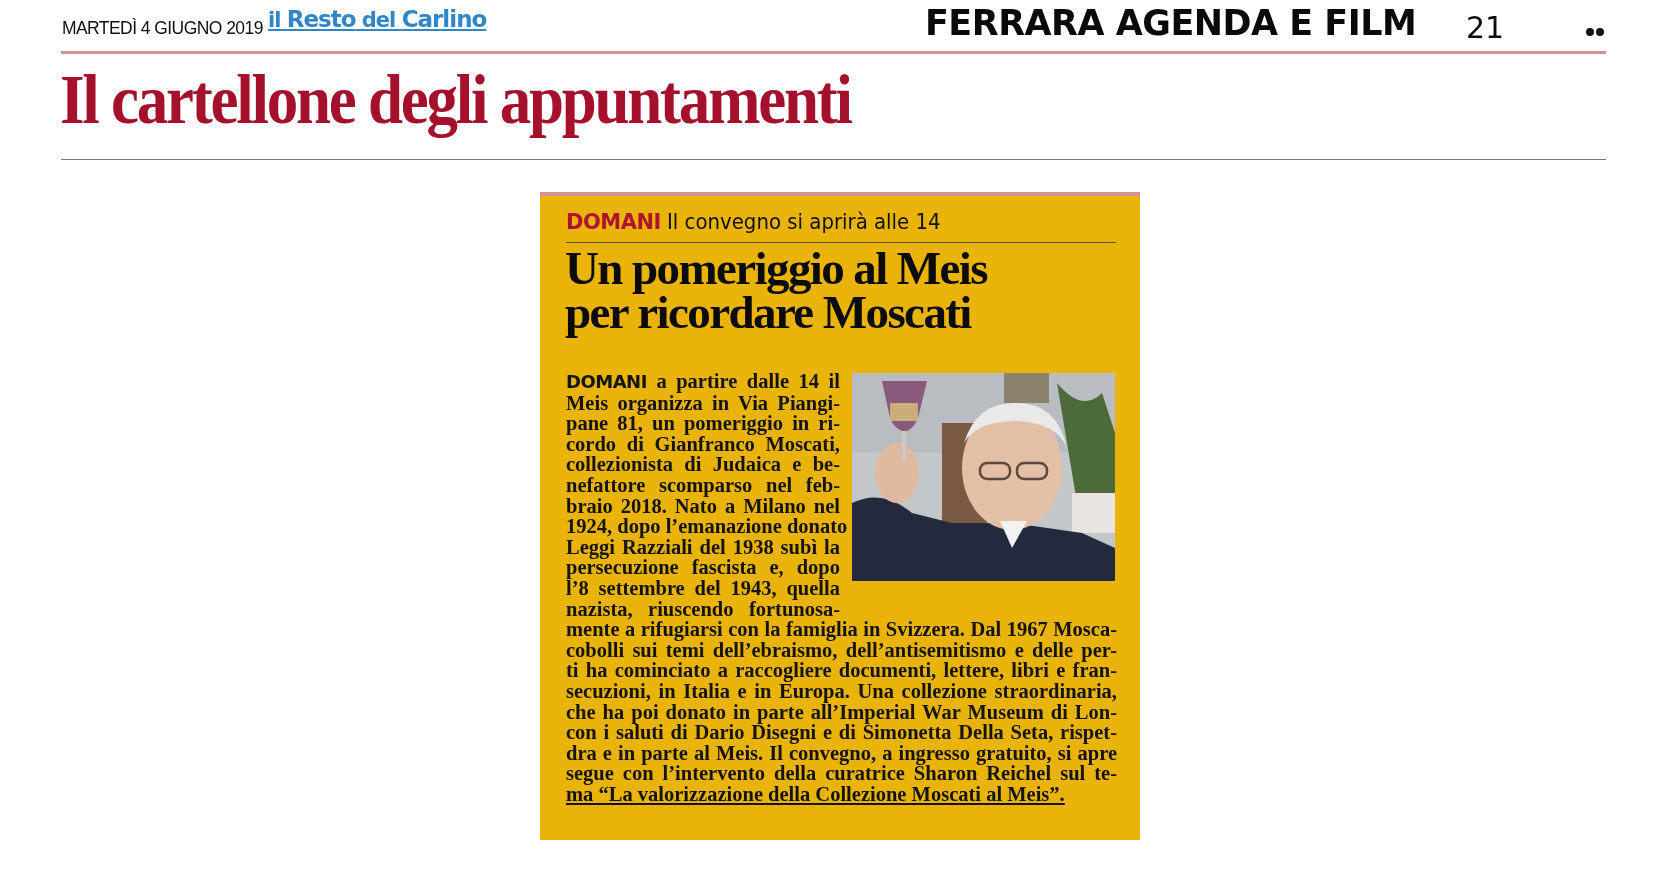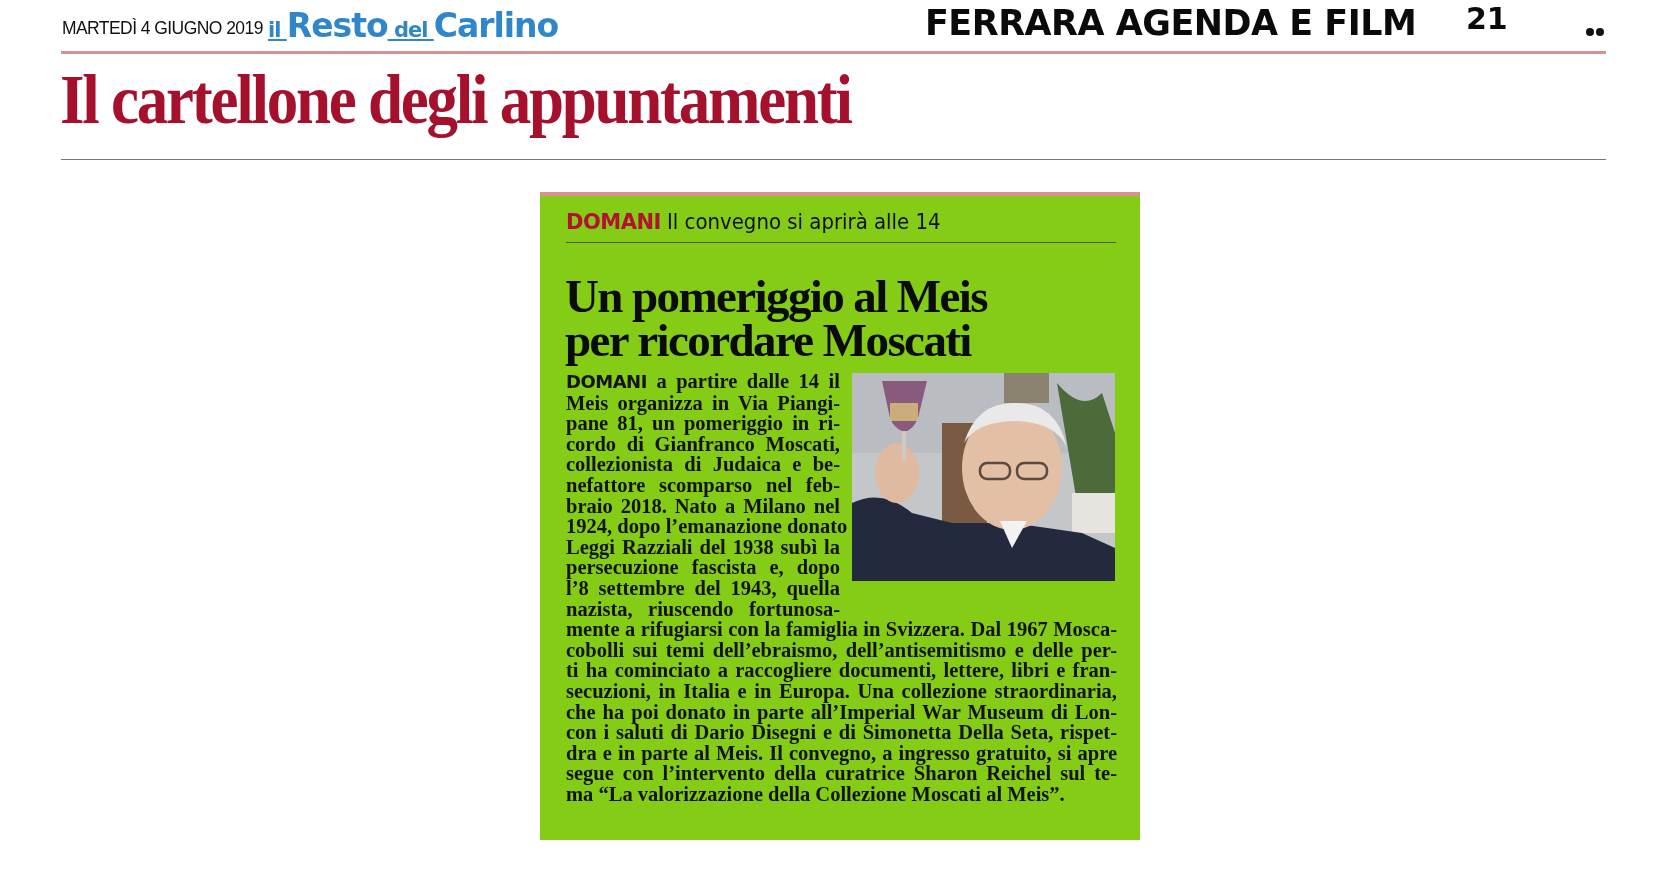--- a/index.html
+++ b/index.html
@@ -9,75 +9,75 @@
       position: absolute; left: 62px; top: 17px;
       font-family: "Liberation Sans", sans-serif; font-size: 19px; color: #111;
       letter-spacing: -0.6px; transform: scaleX(0.92); transform-origin: left center;
     }
     .masthead {
       position: absolute; left: 268px; top: 6px;
       font-family: "DejaVu Sans", sans-serif; font-weight: bold; color: #2f86c9;
       white-space: nowrap; letter-spacing: -1px;
     }
     .masthead .small { font-size: 21px; text-decoration: underline; }
-    .masthead .big { font-size: 33px; }
+    .masthead .big { font-size: 23px; text-decoration: underline; }
     .section-title {
       position: absolute; left: 925px; top: 2px;
       font-family: "DejaVu Sans", sans-serif; font-weight: bold; font-size: 36px; color: #0a0a0a;
       letter-spacing: -0.5px; transform: scaleX(0.97); transform-origin: left center; white-space: nowrap;
     }
     .page-number {
-      position: absolute; left: 1466px; top: 1px;
-      font-family: "DejaVu Sans", sans-serif; font-weight: bold; font-size: 30px; color: #0a0a0a;
+      position: absolute; left: 1466px; top: 10px;
+      font-family: "DejaVu Sans", sans-serif; font-weight: normal; font-size: 30px; color: #0a0a0a;
     }
     .dots { position: absolute; left: 1586px; top: 28px; display: flex; gap: 2px; }
     .dots span { width: 8px; height: 8px; border-radius: 50%; background: #111; display: block; }
 
     .top-rule { position: absolute; left: 61px; top: 51px; width: 1545px; height: 3px; background: #d5928f; }
     .main-title {
       position: absolute; left: 60px; top: 60px;
       font-family: "Liberation Serif", serif; font-weight: bold; font-size: 70px; color: #a5112c;
       letter-spacing: -2.5px; white-space: nowrap; transform: scaleX(0.9); transform-origin: left center;
     }
     .title-rule { position: absolute; left: 61px; top: 159px; width: 1545px; height: 1px; background: #777; }
 
     .article {
       position: absolute; left: 540px; top: 192px; width: 600px; height: 648px;
-      background: #84cc16; border-top: 4px solid #d59490; box-sizing: border-box;
+      background: #eab308; border-top: 4px solid #d59490; box-sizing: border-box;
     }
     .kicker {
       position: absolute; left: 26px; top: 14px; white-space: nowrap;
       font-family: "DejaVu Sans", sans-serif; font-size: 21px; color: #111;
     }
     .kicker .tag { font-weight: bold; color: #b0122f; margin-right: 6px; letter-spacing: -0.5px; }
     .kicker .text { transform: scaleX(0.94); display: inline-block; transform-origin: left center; }
     .kicker-rule { position: absolute; left: 26px; top: 46px; width: 550px; height: 1px; background: #555; }
 
     .headline {
       position: absolute; left: 25px; top: 50px; width: 560px;
       font-family: "Liberation Serif", serif; font-weight: bold; font-size: 47px; line-height: 44px;
-      color: #0b0b0b; letter-spacing: -1.6px; margin-top: 28px;
+      color: #0b0b0b; letter-spacing: -1.6px;
     }
     .headline span { display: block; white-space: nowrap; }
 
     .photo {
       position: absolute; left: 312px; top: 177px; width: 263px; height: 208px; overflow: hidden;
       background: linear-gradient(180deg, #bfc3c6 0%, #cfd0cf 40%, #b8b4ad 60%, #2b2f3e 80%, #20253a 100%);
     }
     .photo svg { display: block; }
 
     .body-text {
       position: absolute; left: 26px; top: 175px; width: 551px;
       font-family: "Liberation Serif", serif; font-weight: bold; font-size: 20.5px; line-height: 20.6px;
       color: #141414;
     }
     .body-text .line { display: block; white-space: nowrap; text-align: justify; text-align-last: justify; }
     .body-text .narrow { width: 274px; }
     .body-text .wide { width: 551px; }
-    .body-text .last { text-align-last: left; }
+    .body-text .last { text-align-last: left; text-decoration: underline; }
     .body-text .lead { font-family: "DejaVu Sans", sans-serif; font-size: 18px; letter-spacing: -0.5px; }
   </style>
 </head>
 <body>
 
 <div class="header-date">MARTEDÌ 4 GIUGNO 2019</div>
 <div class="masthead">
   <span class="small">il </span><span class="big">Resto</span><span class="small"> del </span><span class="big">Carlino</span>
 </div>
 <div class="section-title">FERRARA AGENDA E FILM</div>

